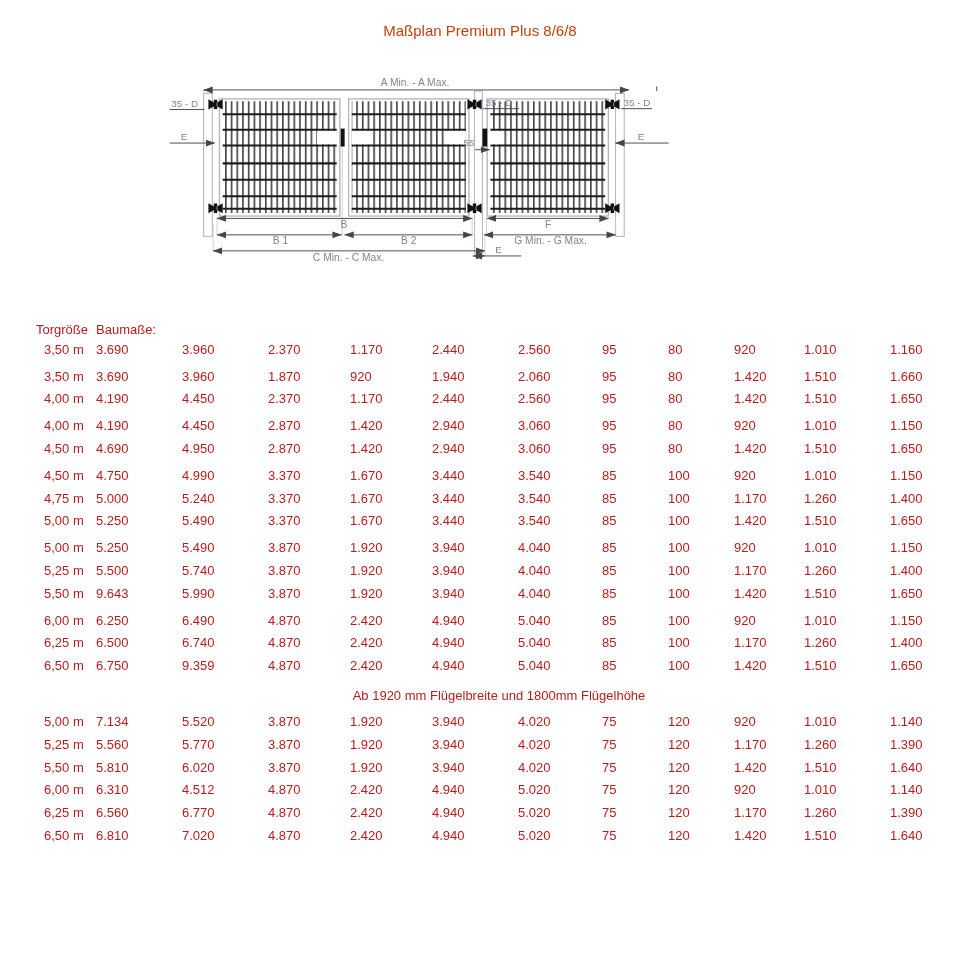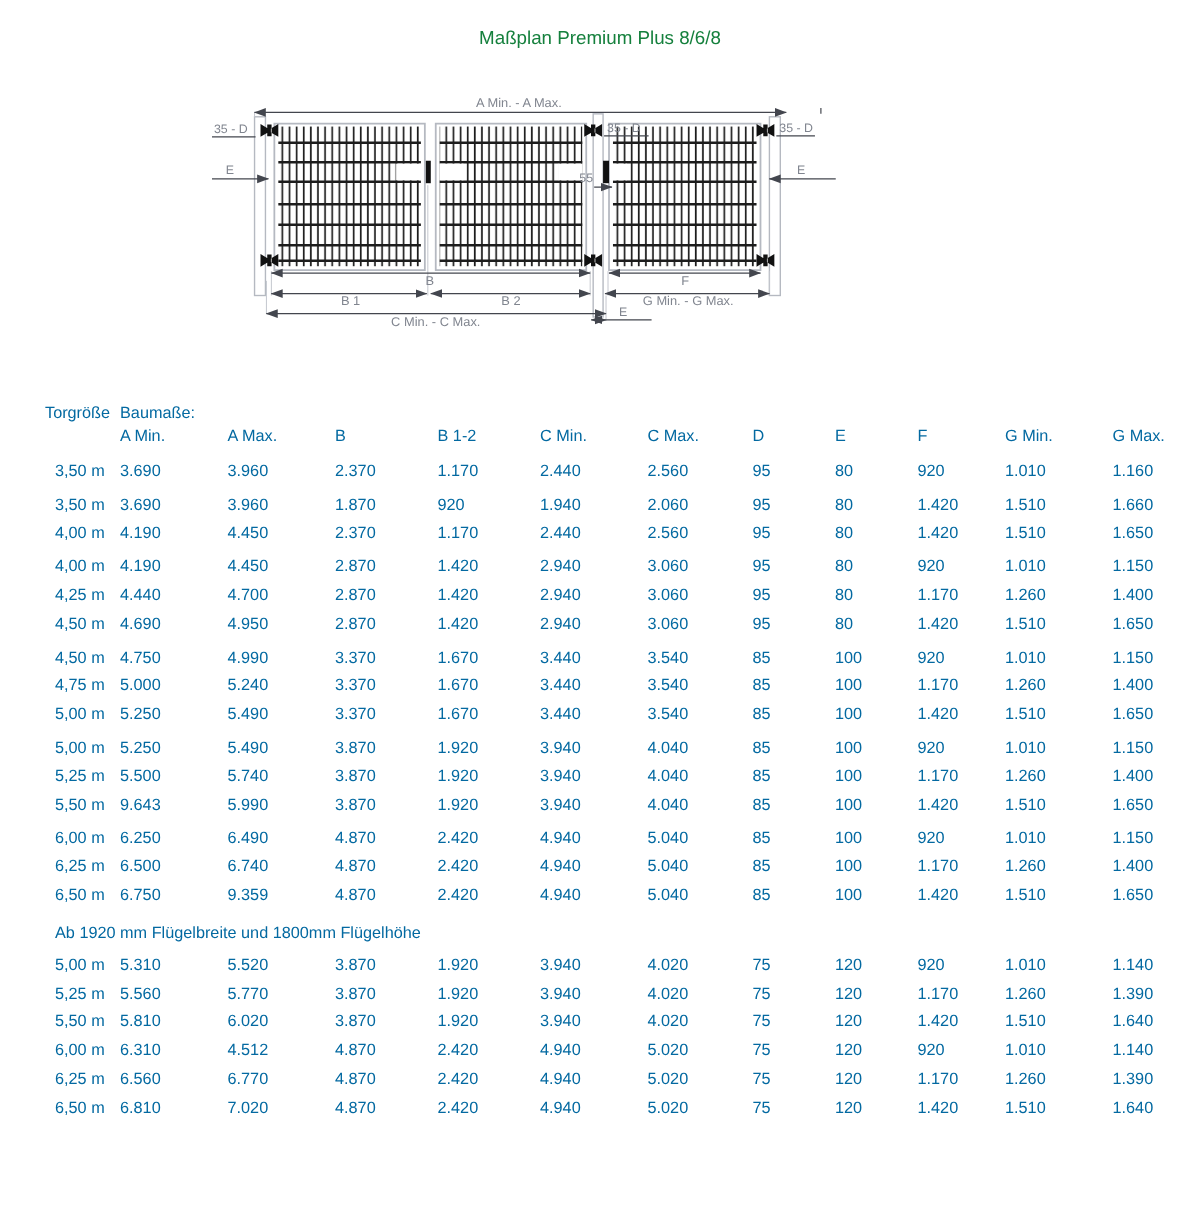--- a/index.html
+++ b/index.html
@@ -1,28 +1,28 @@
 <!DOCTYPE html>
 <html><head>
 <meta charset="utf-8">
 <style>
   html,body{margin:0;padding:0;background:#fff;}
   .page{position:relative;width:960px;height:976px;background:#ffffff;overflow:hidden;
         font-family:"Liberation Sans",sans-serif;}
   .title-block{position:absolute;top:20px;left:0;width:960px;text-align:center;
-               color:#15803d;font-size:15px;line-height:21px;}
+               color:#c2410c;font-size:15px;line-height:21px;}
   .drawing{position:absolute;left:168px;top:70px;}
   .tbl-wrap{position:absolute;top:321px;left:36px;}
-  table{border-collapse:collapse;table-layout:fixed;width:918px;font-size:13px;color:#0369a1;}
+  table{border-collapse:collapse;table-layout:fixed;width:918px;font-size:13px;color:#b91c1c;}
   td{padding:0;height:22.8px;vertical-align:middle;white-space:nowrap;overflow:visible;}
   thead td.gh{height:17px;}
   thead td.ch{height:20px;padding-bottom:7px;}
   tr.spacer td{height:4px;}
   td.c1{padding-left:8px;}
-  .note-row td{height:29px;padding-top:4px;}
+  .note-row td{height:29px;padding-top:4px;text-align:center;}
   svg text{fill:#80858f;font-family:"Liberation Sans",sans-serif;font-size:13px;}
   svg text.sm{font-size:12.5px;}
 </style>
 </head>
 <body>
 
 <div class="page">
 
   <div class="title-block">
     <div>Maßplan Premium Plus 8/6/8</div>
@@ -173,34 +173,20 @@
         <col style="width:66px">
           <col style="width:70px">
           <col style="width:86px">
           <col style="width:64px">
       </colgroup>
       <thead>
         <tr>
           <td class="gh">Torgröße</td>
           <td class="gh" colspan="11">Baumaße:</td>
         </tr>
-        <tr>
-          <td class="ch"></td>
-          <td class="ch">A Min.</td>
-          <td class="ch">A Max.</td>
-          <td class="ch">B</td>
-          <td class="ch">B 1-2</td>
-          <td class="ch">C Min.</td>
-          <td class="ch">C Max.</td>
-          <td class="ch">D</td>
-          <td class="ch">E</td>
-          <td class="ch">F</td>
-          <td class="ch">G Min.</td>
-          <td class="ch">G Max.</td>
-        </tr>
       </thead>
       <tbody id="sec1">
           <tr>
             <td class="c1">3,50 m</td>
             <td>3.690</td>
             <td>3.960</td>
             <td>2.370</td>
             <td>1.170</td>
             <td>2.440</td>
             <td>2.560</td>
@@ -250,34 +236,20 @@
             <td>4.450</td>
             <td>2.870</td>
             <td>1.420</td>
             <td>2.940</td>
             <td>3.060</td>
             <td>95</td>
             <td>80</td>
             <td>920</td>
             <td>1.010</td>
             <td>1.150</td>
-          </tr>
-          <tr>
-            <td class="c1">4,25 m</td>
-            <td>4.440</td>
-            <td>4.700</td>
-            <td>2.870</td>
-            <td>1.420</td>
-            <td>2.940</td>
-            <td>3.060</td>
-            <td>95</td>
-            <td>80</td>
-            <td>1.170</td>
-            <td>1.260</td>
-            <td>1.400</td>
           </tr>
           <tr>
             <td class="c1">4,50 m</td>
             <td>4.690</td>
             <td>4.950</td>
             <td>2.870</td>
             <td>1.420</td>
             <td>2.940</td>
             <td>3.060</td>
             <td>95</td>
@@ -423,21 +395,21 @@
           </tr>
         </tbody>
       <tbody>
         <tr class="note-row">
           <td colspan="12" class="c1">Ab 1920 mm Flügelbreite und 1800mm Flügelhöhe</td>
         </tr>
       </tbody>
       <tbody id="sec2">
           <tr>
             <td class="c1">5,00 m</td>
-            <td>5.310</td>
+            <td>7.134</td>
             <td>5.520</td>
             <td>3.870</td>
             <td>1.920</td>
             <td>3.940</td>
             <td>4.020</td>
             <td>75</td>
             <td>120</td>
             <td>920</td>
             <td>1.010</td>
             <td>1.140</td>

